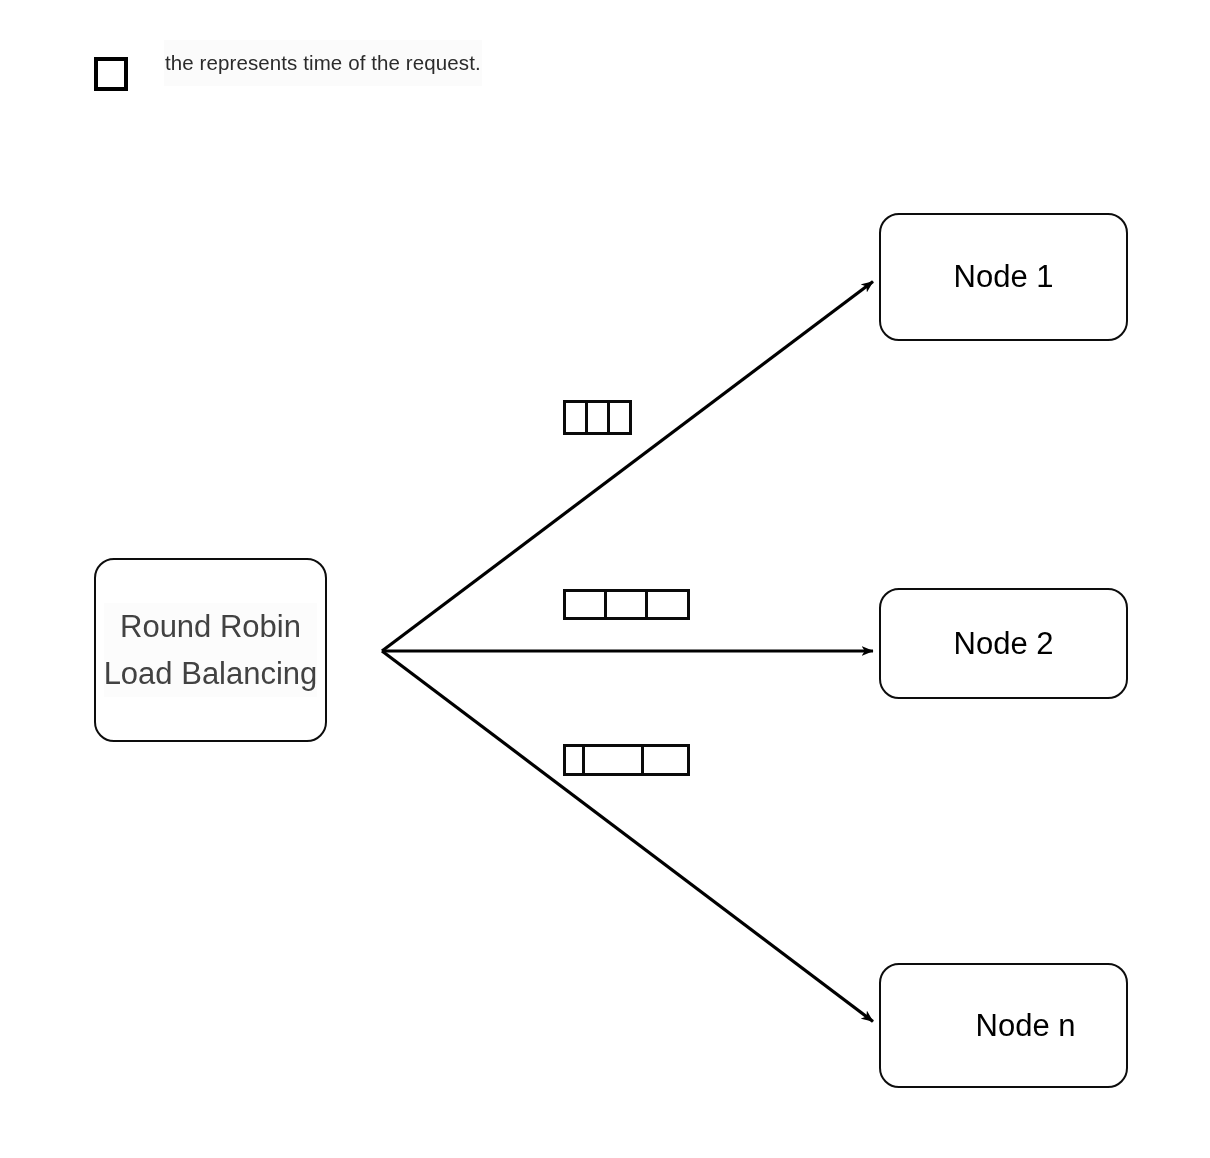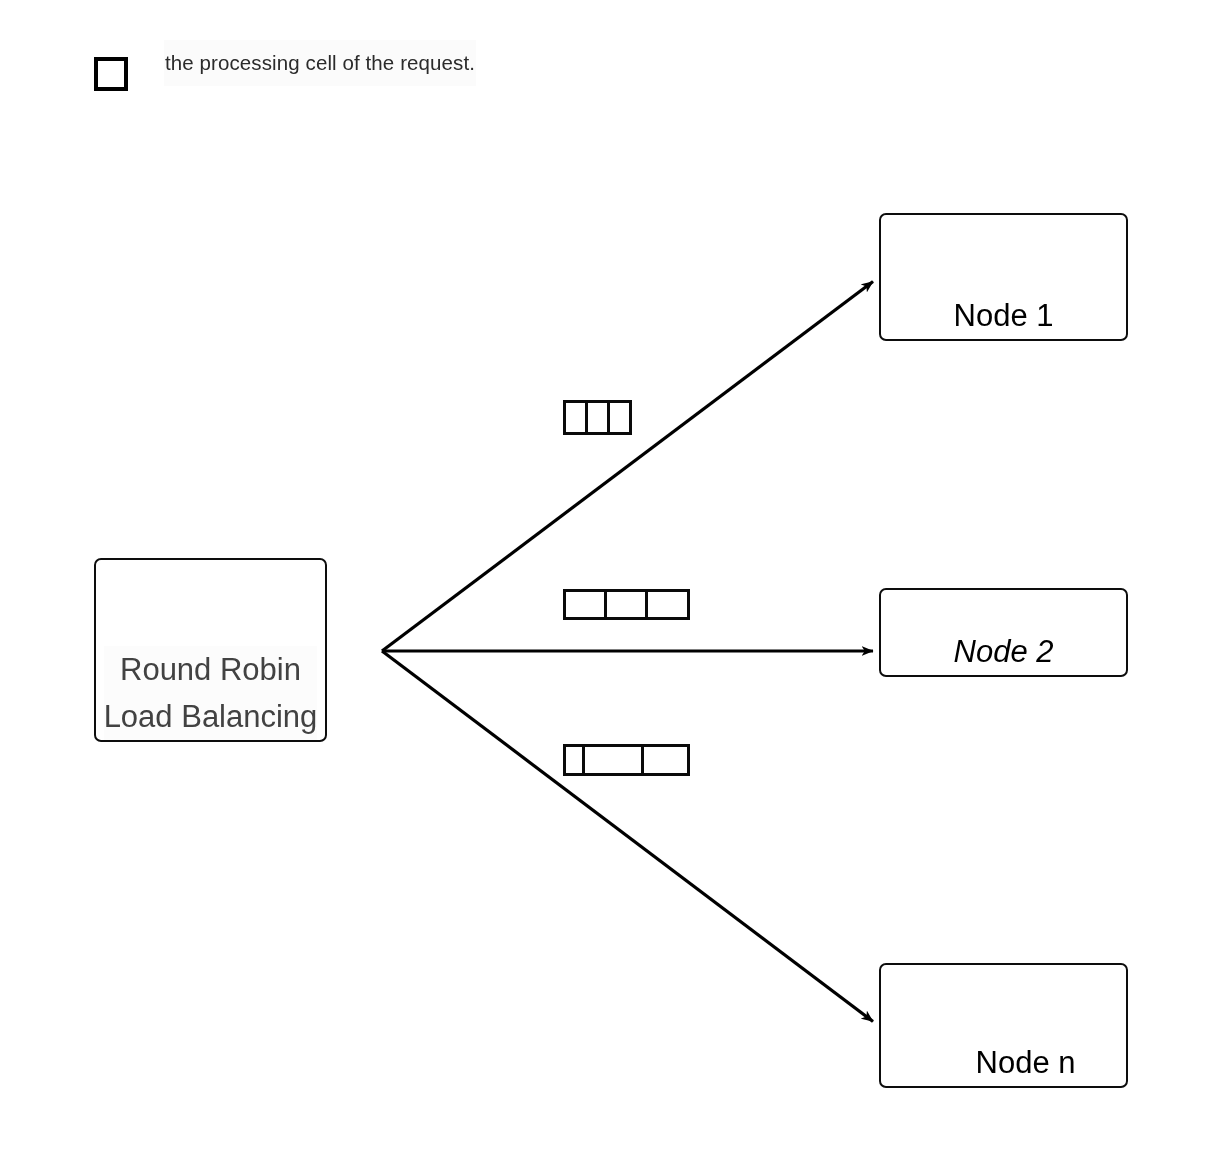--- a/index.html
+++ b/index.html
@@ -65,23 +65,23 @@
     height: 1158px;
     pointer-events: none;
   }
 
   
   .box {
     position: absolute;
     box-sizing: border-box;
     background: #ffffff;
     border: 2.4px solid #0d0d0d;
-    border-radius: 7px;
+    border-radius: 20px;
     display: flex;
-    align-items: flex-end;
+    align-items: center;
     justify-content: center;
     text-align: center;
   }
   .box-label {
     display: block;
     font-size: 31px;
     line-height: 1.52;
     white-space: pre-line;
   }
   #source-box {
@@ -95,21 +95,21 @@
     background: #fcfcfc;
   }
   .node-box {
     left: 879px;
     width: 249px;
   }
   .node-box .box-label {
     color: #000000;
   }
   #node-box-0 { top: 213px; height: 128px; }
-  #node-box-1 { top: 588px; height: 89px; font-style: italic; }
+  #node-box-1 { top: 588px; height: 111px; }
   #node-box-2 { top: 963px; height: 125px; padding-left: 44px; }
 
   
   .cell-group {
     position: absolute;
     display: flex;
     box-sizing: border-box;
     background: #ffffff;
     border: 3.5px solid #0a0a0a;
   }
@@ -127,21 +127,21 @@
   #cell-group-2 { left: 563px; top: 744px; width: 127px; height: 32px; }
 </style>
 </head>
 <body>
 
 <div id="canvas">
 
   <div id="legend">
     <div id="legend-swatch"></div>
     <div id="legend-text">
-      <span class="line">the processing cell of the request.</span>
+      <span class="line">the represents time of the request.</span>
     </div>
   </div>
 
   <svg id="wires" viewBox="0 0 1210 1158" width="1210" height="1158" xmlns="http://www.w3.org/2000/svg">
     <defs>
       <marker id="ah" viewBox="0 0 12 10" refX="11.4" refY="5" markerWidth="12" markerHeight="10" orient="auto-start-reverse" markerUnits="userSpaceOnUse">
         <path d="M 0 0 L 12 5 L 0 10 L 3.2 5 Z" fill="#000000"></path>
       </marker>
     </defs>
     <g stroke="#000000" stroke-width="3.2" fill="none">

